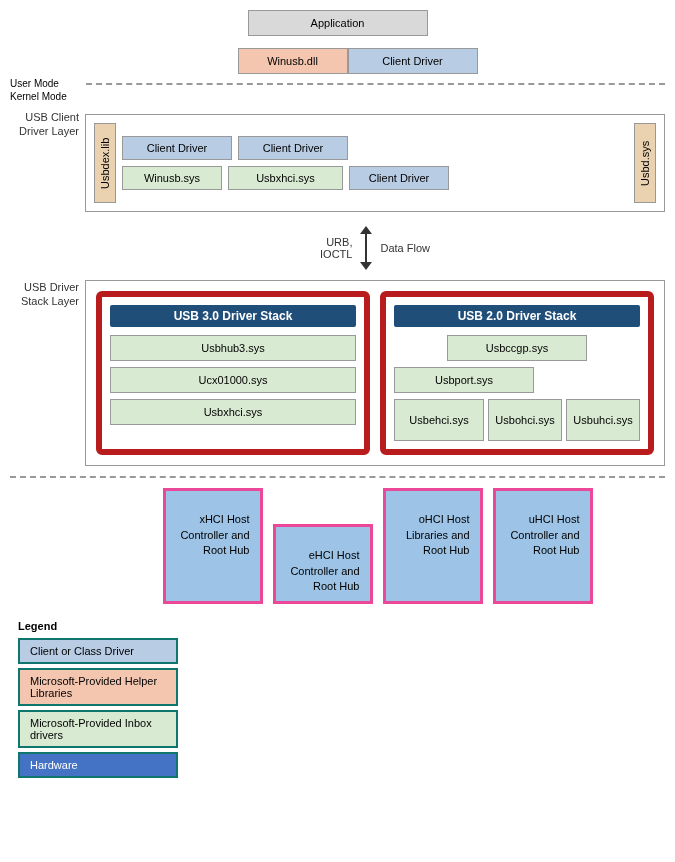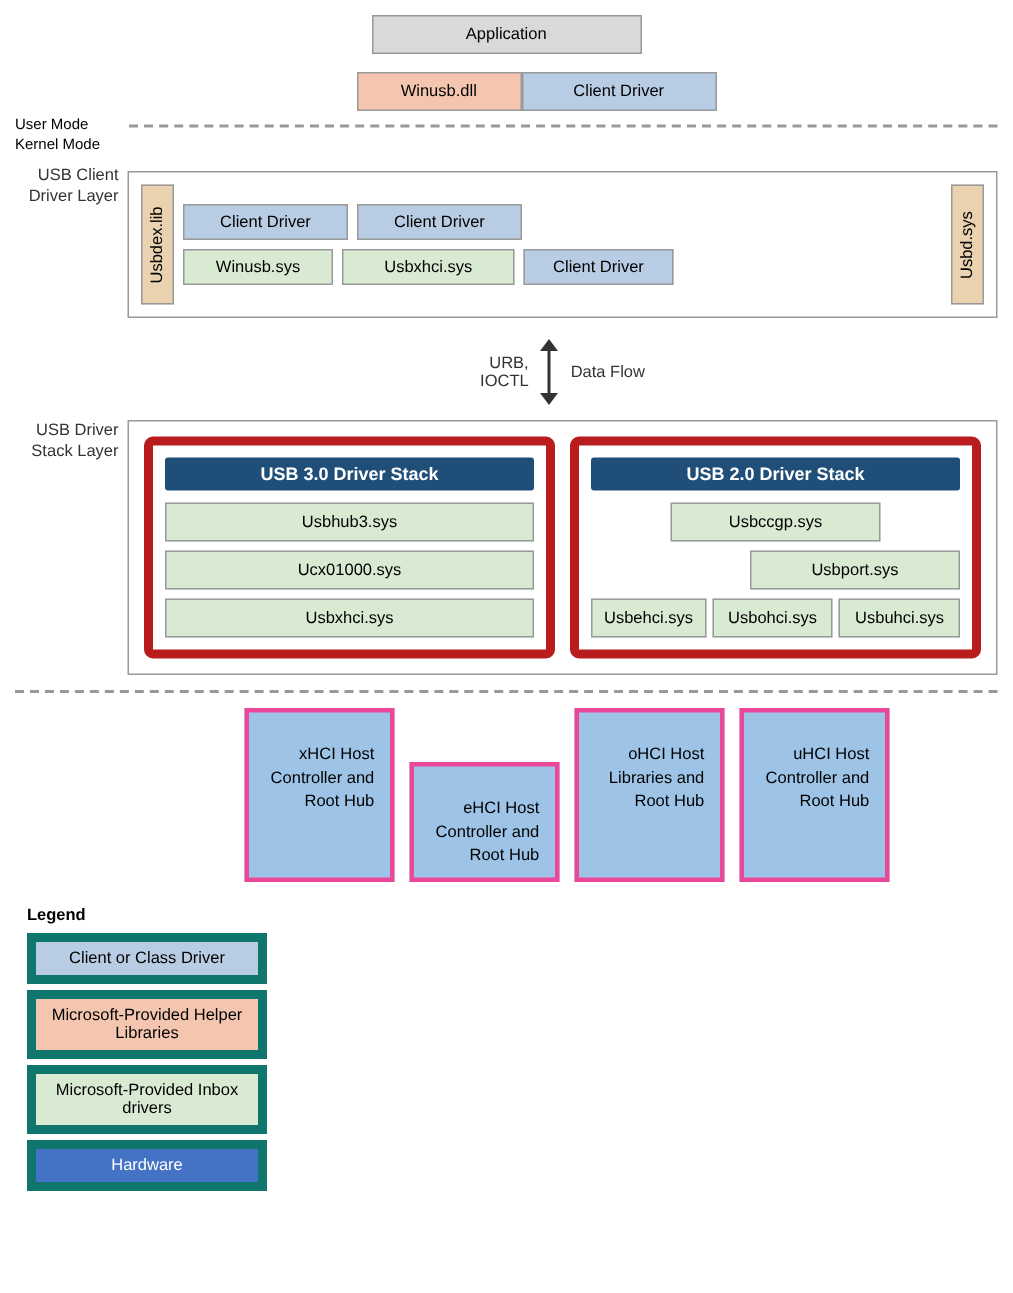--- a/index.html
+++ b/index.html
@@ -231,23 +231,23 @@
       font-weight: bold;
       margin-bottom: 6px;
     }
     .legend-items {
       display: flex;
       flex-direction: column;
       gap: 4px;
       width: 160px;
     }
     .legend-item {
-      border: 6px solid #0f766e;
+      border: 2px solid #0f766e;
       padding: 5px 10px;
-      text-align: center;
+      text-align: left;
       font-size: 11px;
     }
   </style>
 </head>
 <body>
 
 <div class="diagram-container">
 
   <div class="app-box">
     <div class="box box-gray" style="width:180px;">
@@ -347,27 +347,27 @@
       </div>
 
       <div class="stack-box">
         <div class="stack-title">USB 2.0 Driver Stack</div>
         <div class="stack-items">
           <div style="display:flex; justify-content:center;">
             <div class="box box-green-light" style="padding:6px; width:140px;">
               <span>Usbccgp.sys</span>
             </div>
           </div>
-          <div style="display:flex; justify-content:flex-end;">
+          <div style="display:flex; justify-content:flex-start;">
             <div class="box box-green-light" style="padding:6px; width:140px;">
               <span>Usbport.sys</span>
             </div>
           </div>
           <div class="stack-items-row">
-            <div class="box box-green-light" style="padding:4px; flex:1;">
+            <div class="box box-green-light" style="padding:14px; flex:1;">
               <span>Usbehci.sys</span>
             </div>
             <div class="box box-green-light" style="padding:6px; flex:1;">
               <span>Usbohci.sys</span>
             </div>
             <div class="box box-green-light" style="padding:6px; flex:1;">
               <span>Usbuhci.sys</span>
             </div>
           </div>
         </div>

